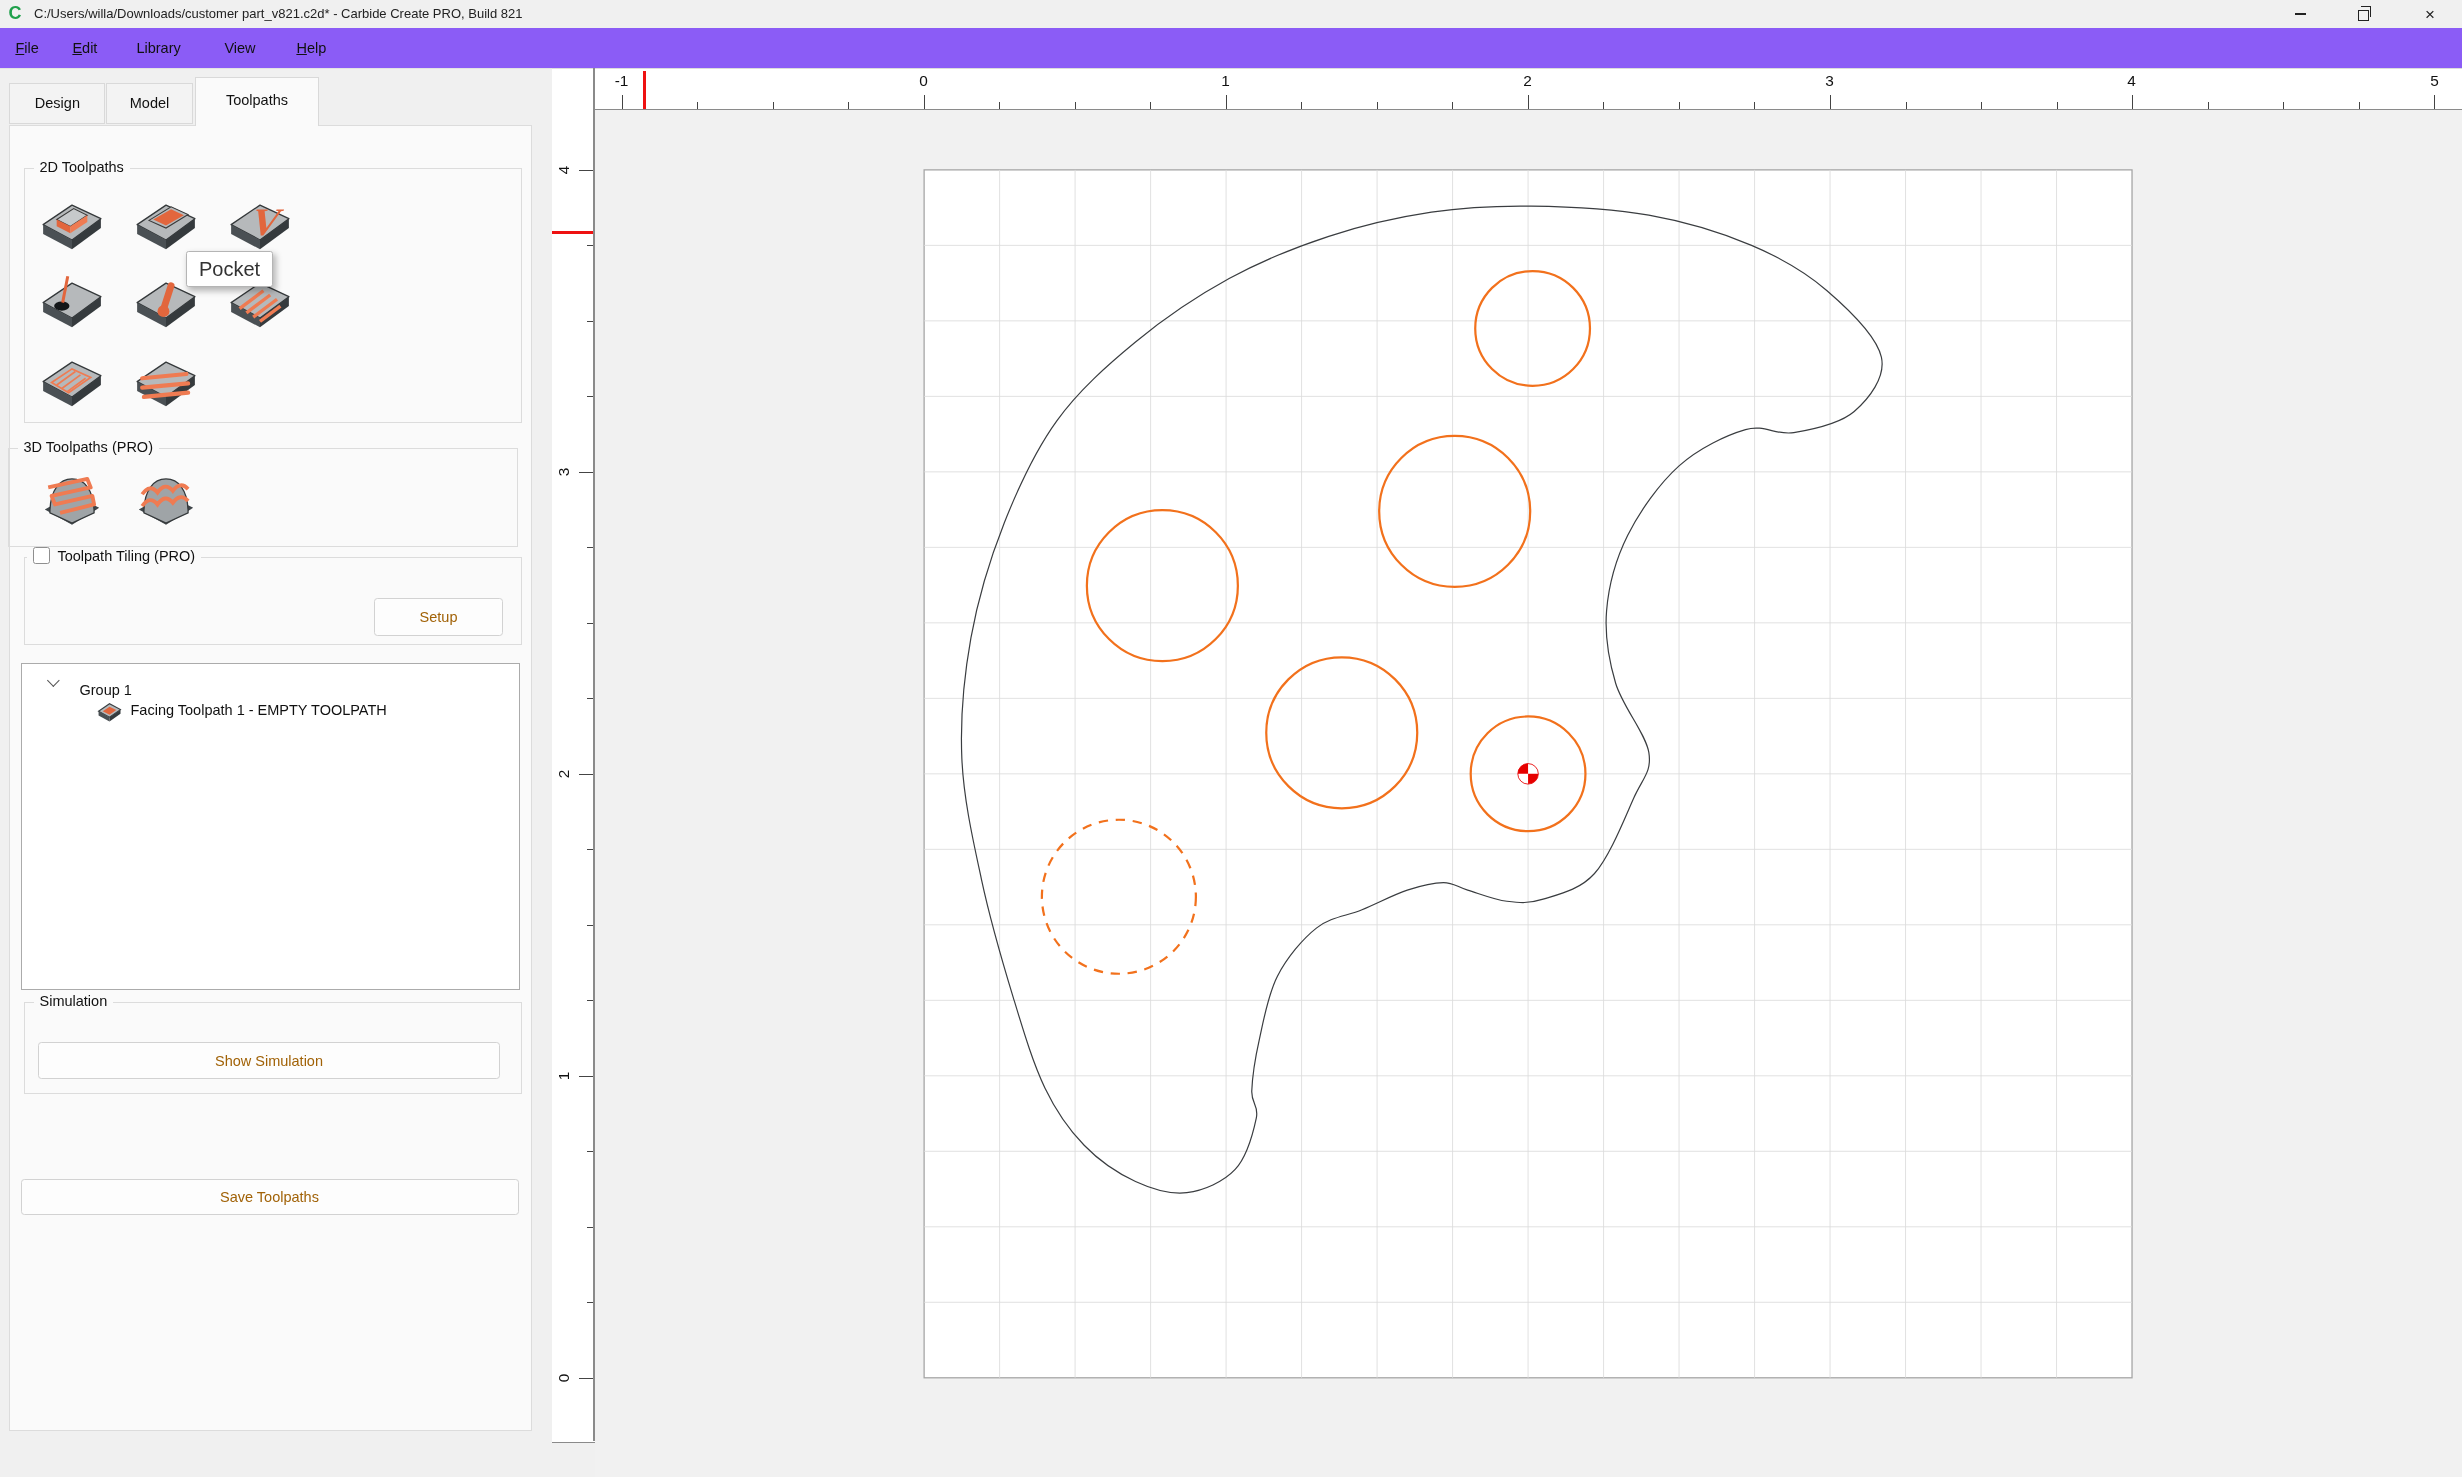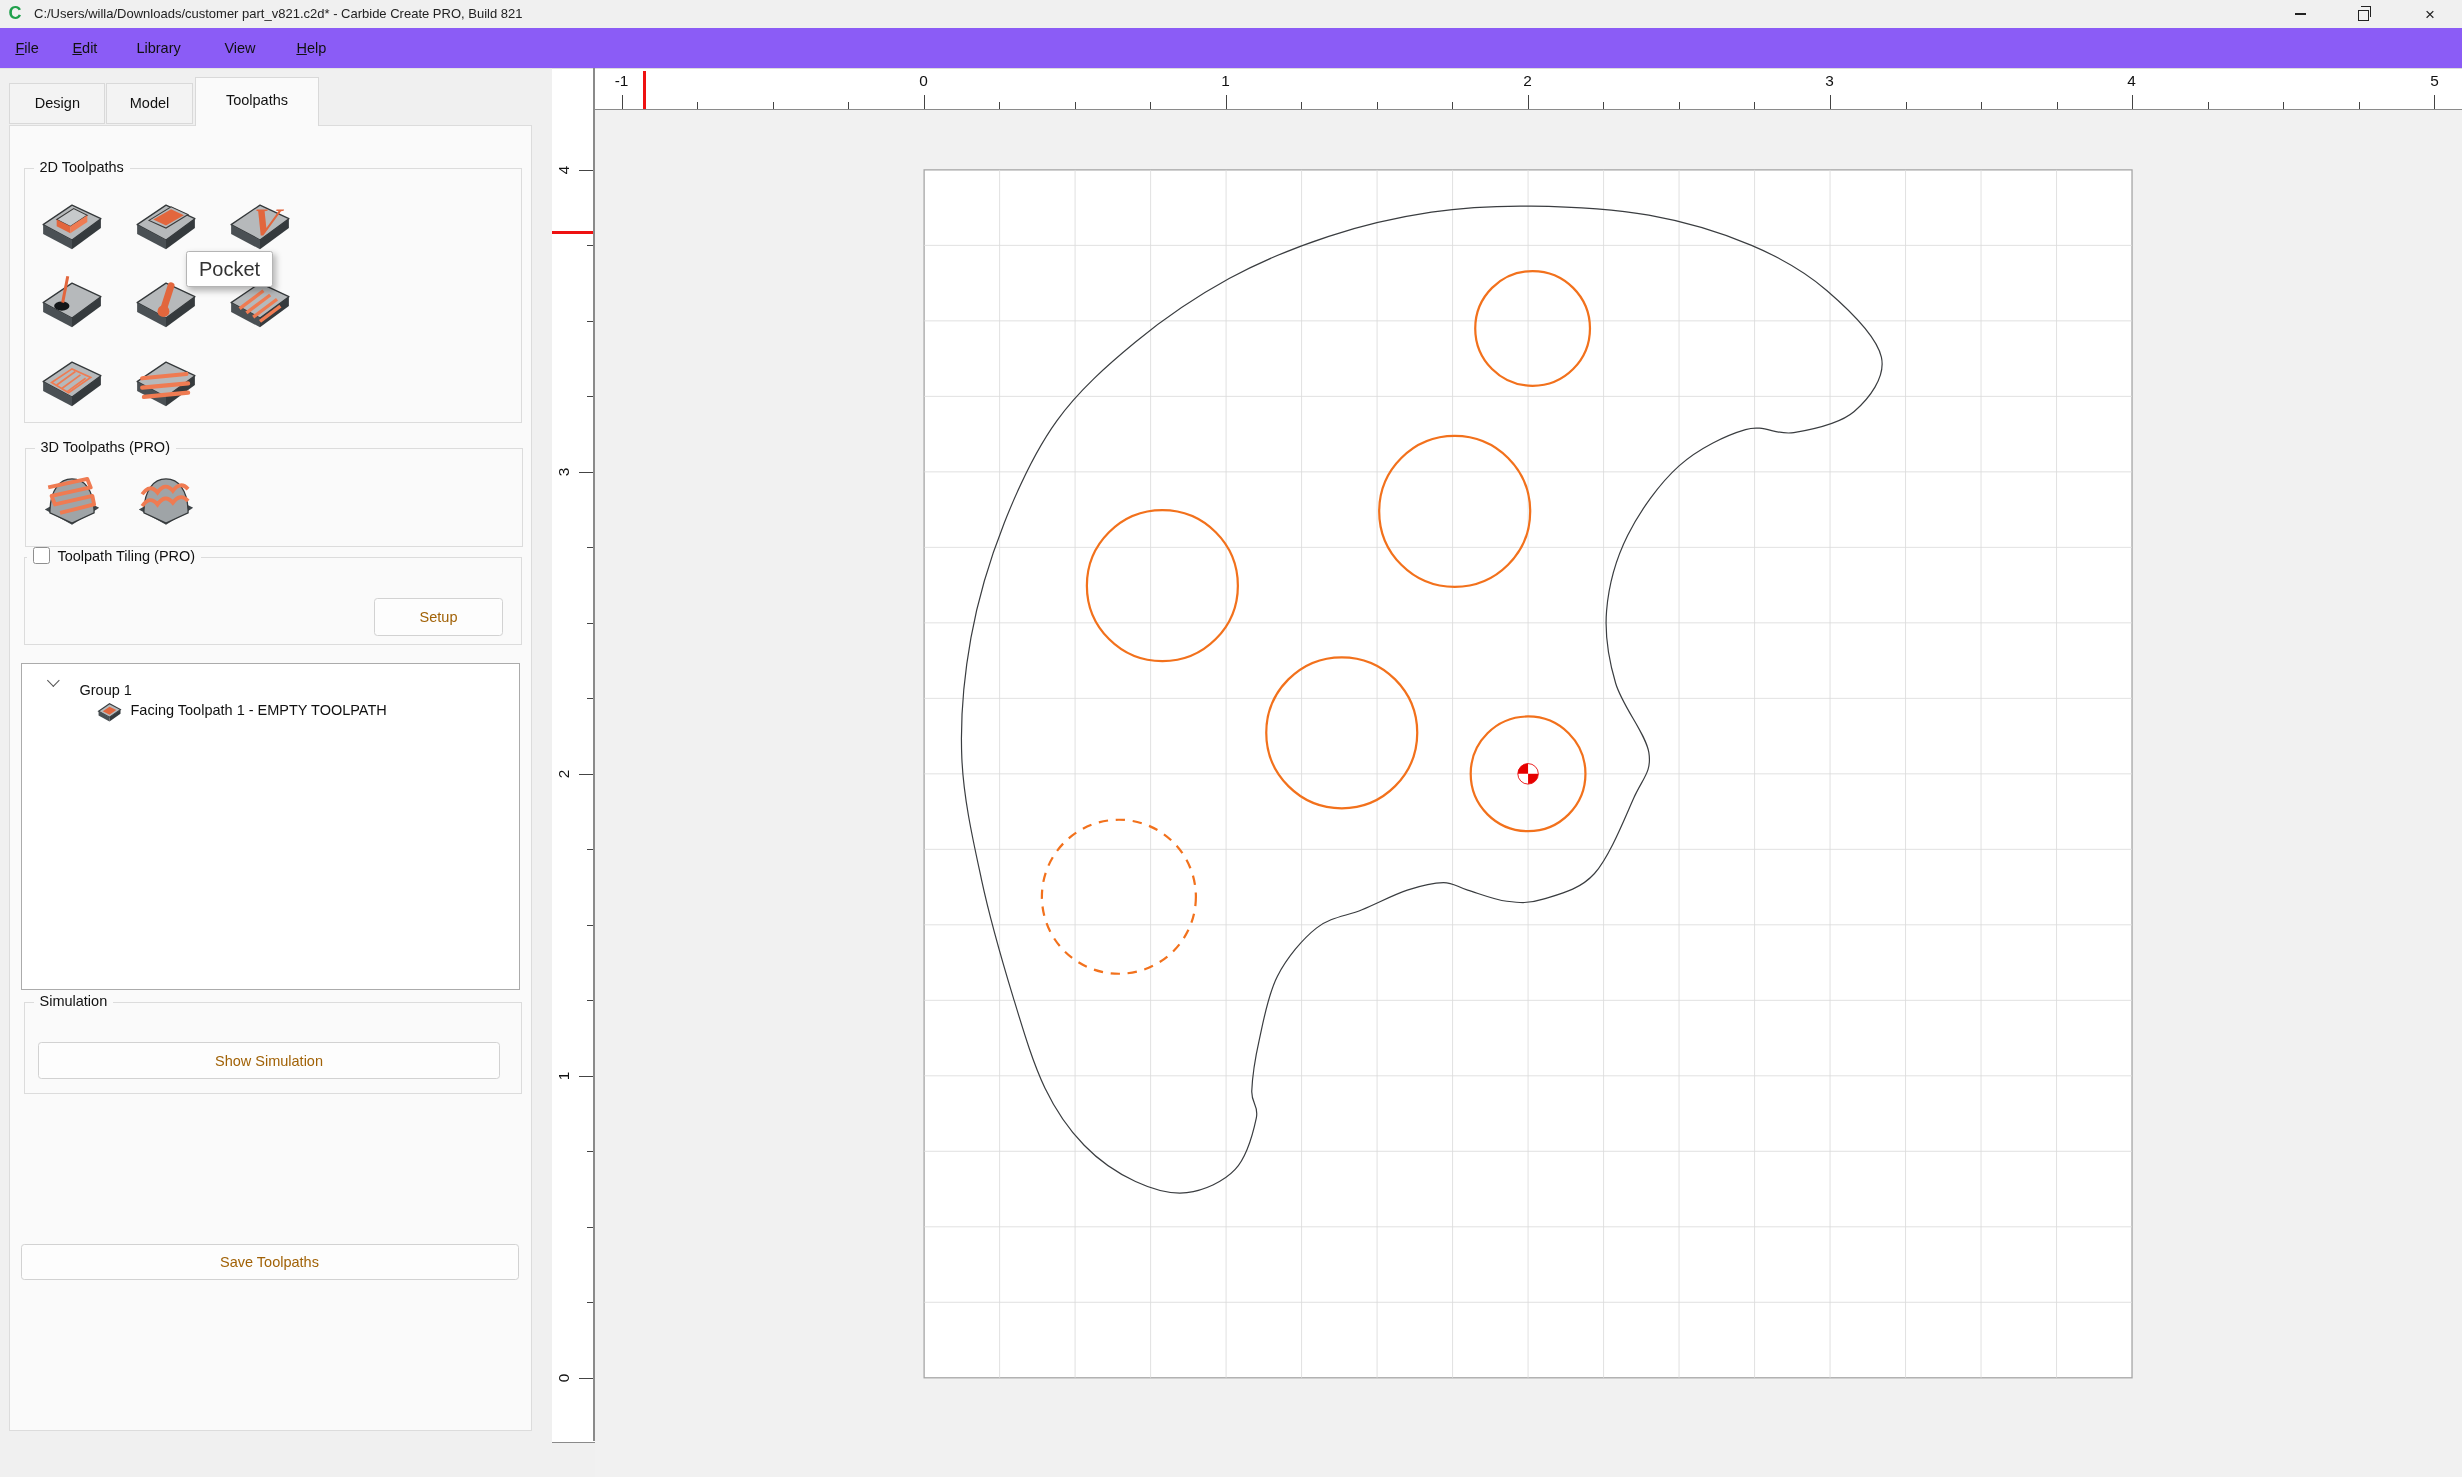--- a/index.html
+++ b/index.html
@@ -252,21 +252,21 @@
 <div class="icon-btn" style="left:132px;top:349px;"><svg width="68" height="67" viewBox="0 0 80 70">
       <polygon points="6,34 40,11 74,27 40,52" fill="#b6b9bb" stroke="#34383a" stroke-width="1.5" stroke-linejoin="round"></polygon>
       <polygon points="6,34 6,45 40,63 40,52" fill="#4a5054"></polygon>
       <polygon points="40,52 74,27 74,38 40,63" fill="#353a3d"></polygon>
       <polyline points="12,30 64,25" stroke="#ef7b52" stroke-width="5" stroke-linecap="round" fill="none"></polyline>
       <polyline points="12,41 66,36" stroke="#ef7b52" stroke-width="5" stroke-linecap="round" fill="none"></polyline>
       <polyline points="14,52 66,47" stroke="#ef7b52" stroke-width="5" stroke-linecap="round" fill="none"></polyline>
     </svg></div>
 <div class="abs tooltip">Pocket</div>
 
-<div class="grp" style="left:25px;top:448px;width:496px;height:97px;">
+<div class="grp" style="left:8px;top:448px;width:496px;height:97px;padding-left:12px;">
   <span class="lbl">3D Toolpaths (PRO)</span>
 </div>
 <div class="icon-btn" style="left:38px;top:465px;"><svg width="68" height="67" viewBox="0 0 80 70">
       <polygon points="8,48 40,30 72,46 40,66" fill="#3f4549"></polygon>
       <path d="M14,52 C14,24 26,12 40,12 C54,12 66,24 66,52 L40,64 Z" fill="#9fa4a7" stroke="#34383a" stroke-width="1.5"></path>
       <polyline points="12,22 58,12 62,22 16,32 20,42 64,32 66,42 26,52" stroke="#ef7b52" stroke-width="4.5" fill="none" stroke-linejoin="round"></polyline>
     </svg></div>
 <div class="icon-btn" style="left:132px;top:465px;"><svg width="68" height="67" viewBox="0 0 80 70">
       <polygon points="8,48 40,30 72,46 40,66" fill="#3f4549"></polygon>
       <path d="M14,52 C14,24 26,12 40,12 C54,12 66,24 66,52 L40,64 Z" fill="#9fa4a7" stroke="#34383a" stroke-width="1.5"></path>
@@ -303,14 +303,14 @@
     </span>
     <span class="treetext" style="left:109px;top:38px;">Facing Toolpath 1 - EMPTY TOOLPATH</span>
   </div>
 </div>
 
 <div class="grp" style="left:24px;top:1002px;width:496px;height:90px;">
   <span class="lbl">Simulation</span>
 </div>
 <div class="btn" style="left:38px;top:1042px;width:462px;height:37px;">Show Simulation</div>
 
-<div class="btn" style="left:20.5px;top:1244px;width:498px;height:36px;">Save Toolpaths</div>
+<div class="btn" style="left:20.5px;top:1179px;width:498px;height:36px;">Save Toolpaths</div>
 
 
 </body></html>

